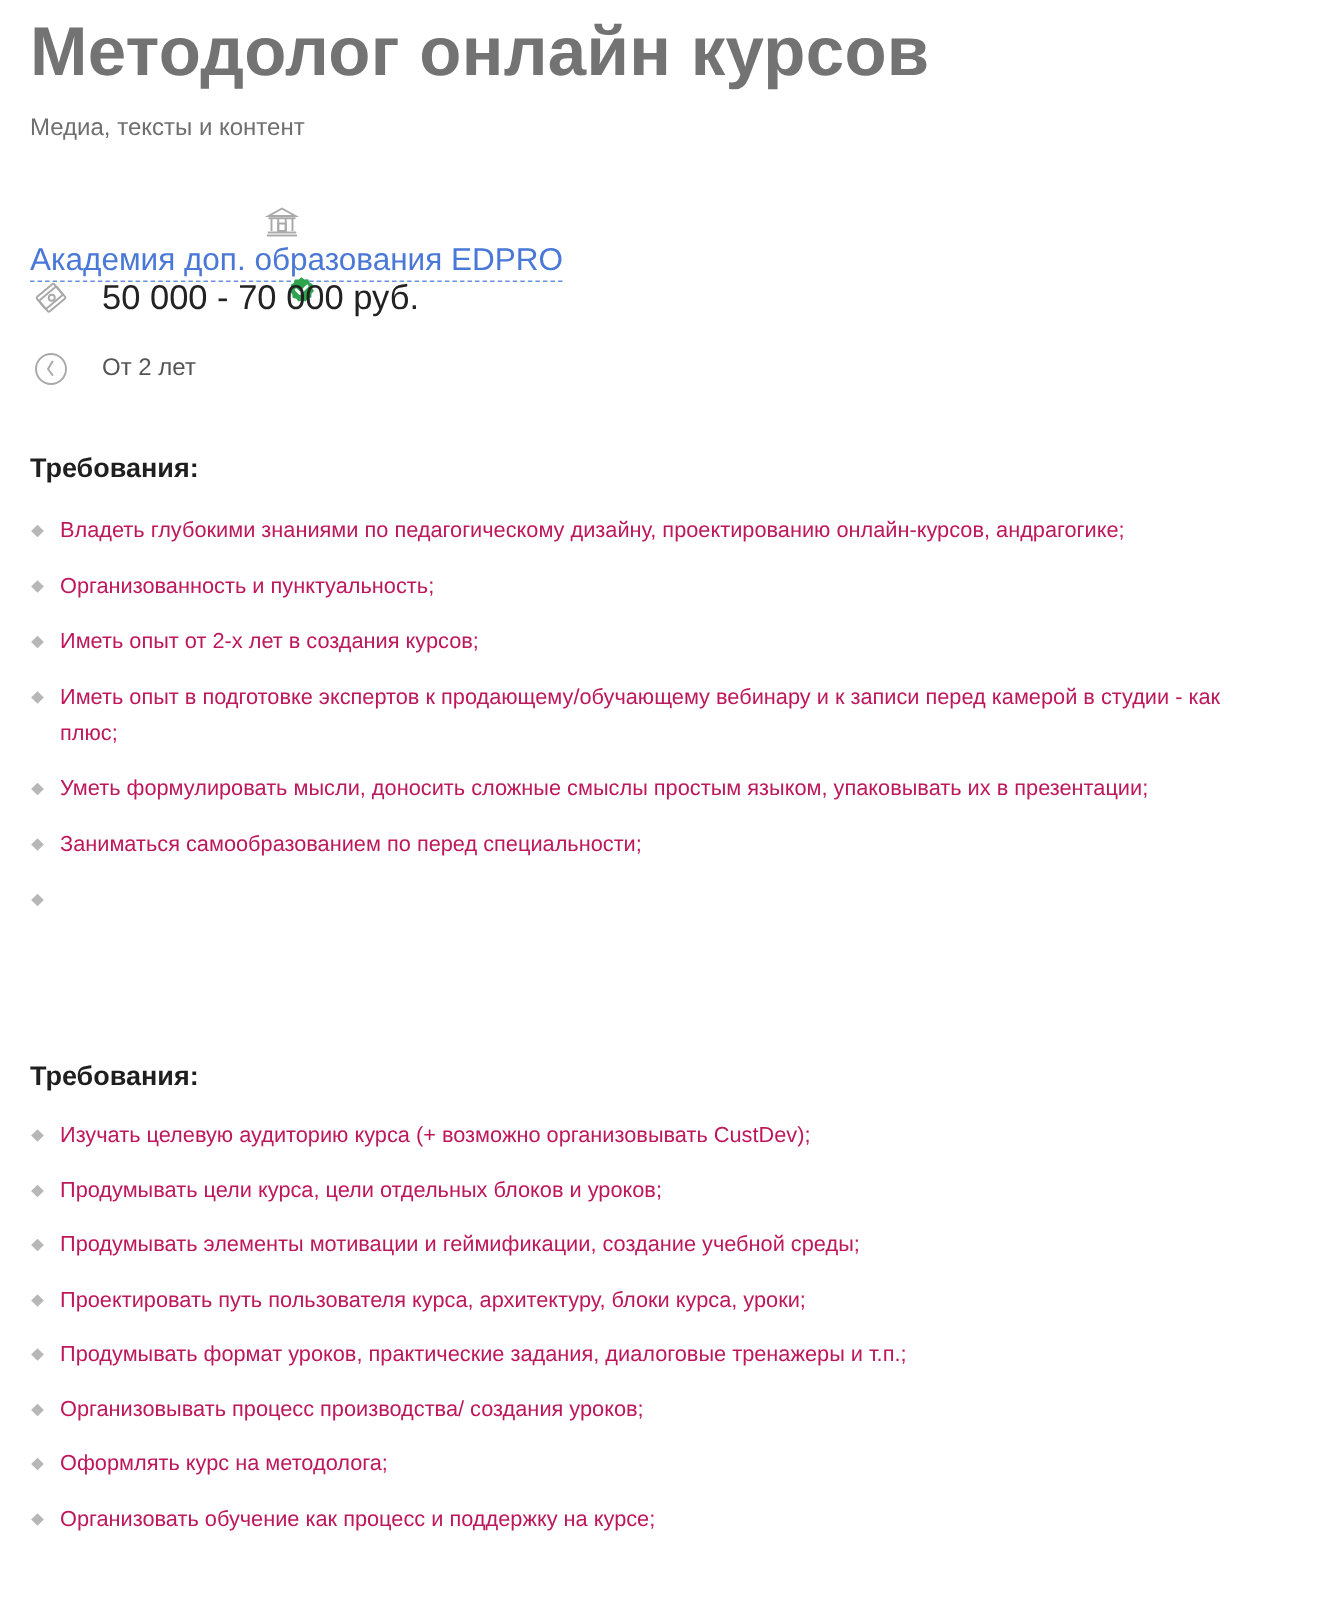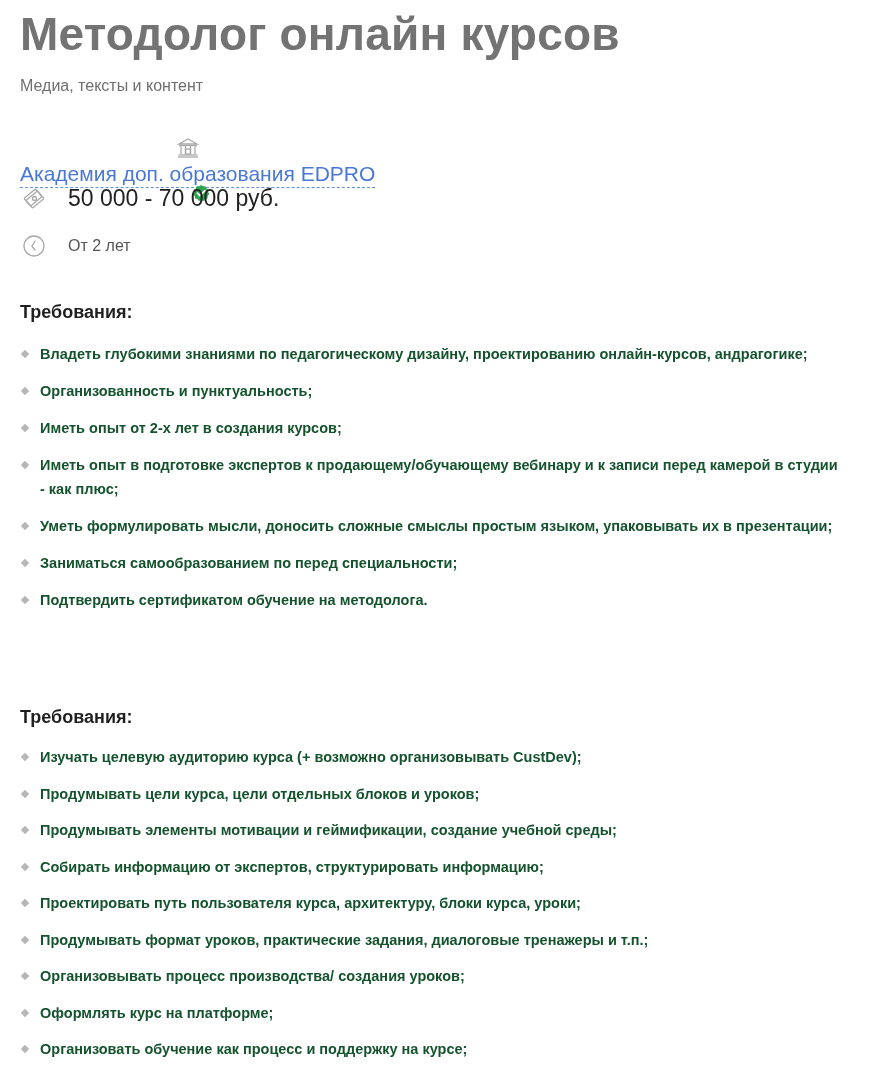--- a/index.html
+++ b/index.html
@@ -94,23 +94,22 @@
       position: absolute;
       left: 20px;
       width: 820px;
       list-style: none;
     }
     .list li {
       position: relative;
       padding-left: 20px;
       font-size: 14.5px;
       line-height: 24px;
-      color: #14532d;
+      color: #be185d;
       margin-bottom: 13px;
-      font-weight: bold;
     }
     .list li .bullet {
       position: absolute;
       left: 2px; top: 9px;
       width: 6px; height: 6px;
       background: #b7b7b7;
       transform: rotate(45deg);
     }
     .list-req { top: 342px; }
     .list-duty { top: 745px; }
@@ -169,29 +168,28 @@
   </div>
 
   <h2 class="section-title sec-req">Требования:</h2>
   <ul class="list list-req">
     <li><span class="bullet"></span><span>Владеть глубокими знаниями по педагогическому дизайну, проектированию онлайн-курсов, андрагогике;</span></li>
     <li><span class="bullet"></span><span>Организованность и пунктуальность;</span></li>
     <li><span class="bullet"></span><span>Иметь опыт от 2-х лет в создания курсов;</span></li>
     <li><span class="bullet"></span><span>Иметь опыт в подготовке экспертов к продающему/обучающему вебинару и к записи перед камерой в студии - как плюс;</span></li>
     <li><span class="bullet"></span><span>Уметь формулировать мысли, доносить сложные смыслы простым языком, упаковывать их в презентации;</span></li>
     <li><span class="bullet"></span><span>Заниматься самообразованием по перед специальности;</span></li>
-    <li><span class="bullet"></span><span>Подтвердить сертификатом обучение на методолога.</span></li>
+    <li><span class="bullet"></span></li>
   </ul>
 
   <h2 class="section-title sec-duty">Требования:</h2>
   <ul class="list list-duty">
     <li><span class="bullet"></span><span>Изучать целевую аудиторию курса (+ возможно организовывать CustDev);</span></li>
     <li><span class="bullet"></span><span>Продумывать цели курса, цели отдельных блоков и уроков;</span></li>
     <li><span class="bullet"></span><span>Продумывать элементы мотивации и геймификации, создание учебной среды;</span></li>
-    <li><span class="bullet"></span><span>Собирать информацию от экспертов, структурировать информацию;</span></li>
     <li><span class="bullet"></span><span>Проектировать путь пользователя курса, архитектуру, блоки курса, уроки;</span></li>
     <li><span class="bullet"></span><span>Продумывать формат уроков, практические задания, диалоговые тренажеры и т.п.;</span></li>
     <li><span class="bullet"></span><span>Организовывать процесс производства/ создания уроков;</span></li>
-    <li><span class="bullet"></span><span>Оформлять курс на платформе;</span></li>
+    <li><span class="bullet"></span><span>Оформлять курс на методолога;</span></li>
     <li><span class="bullet"></span><span>Организовать обучение как процесс и поддержку на курсе;</span></li>
   </ul>
 
 </div>
 
 </body></html>

